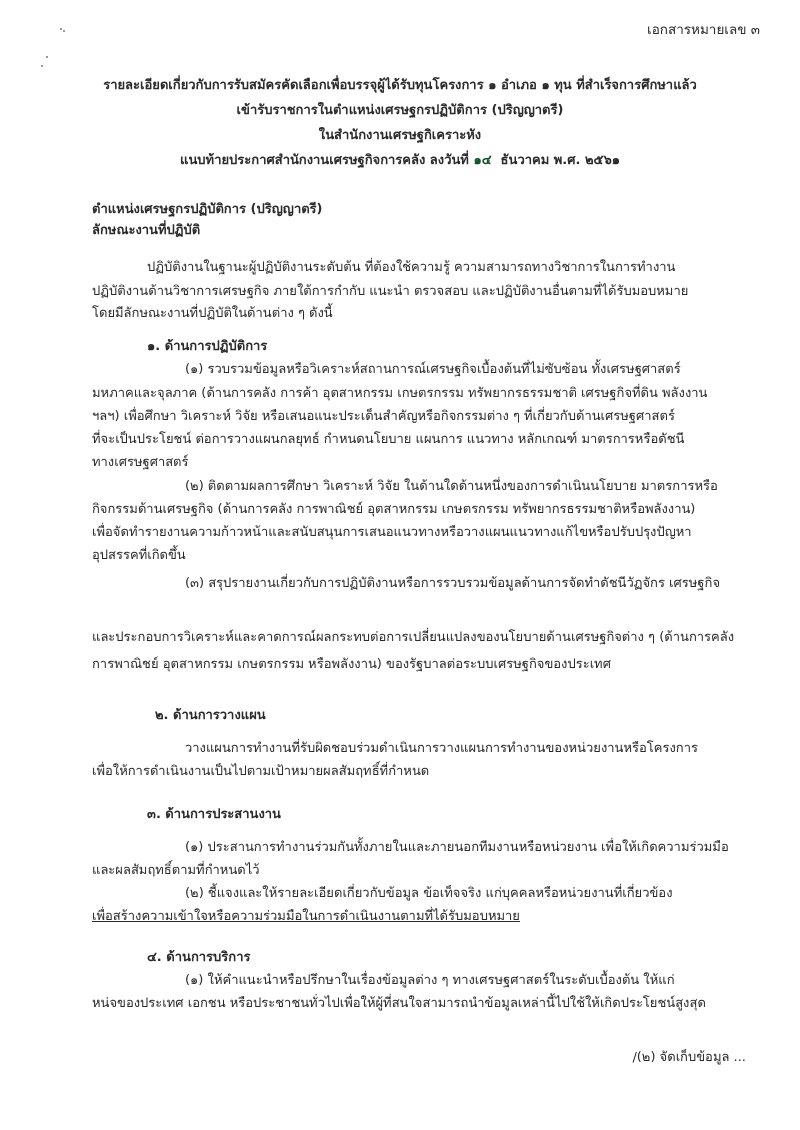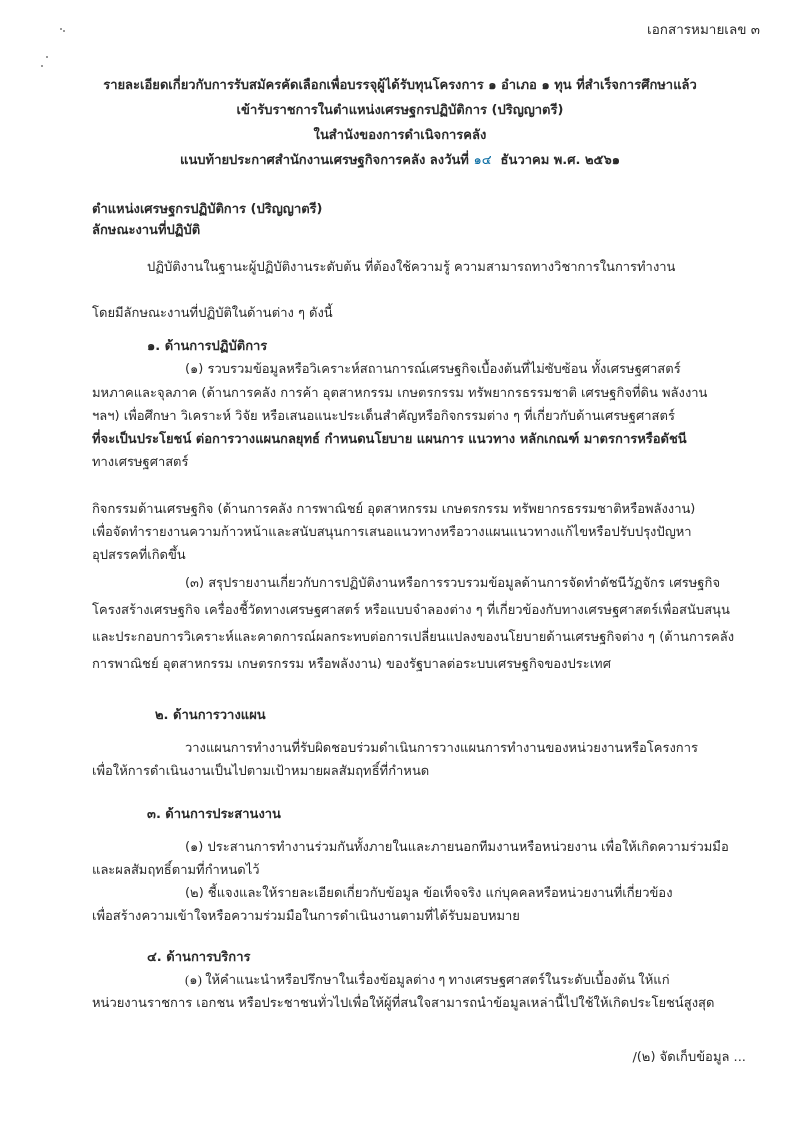--- a/index.html
+++ b/index.html
@@ -5,73 +5,74 @@
   html, body { margin: 0; padding: 0; background: #ffffff; }
   body {
     width: 800px; height: 1130px; position: relative; overflow: hidden;
     font-family: "DejaVu Sans", sans-serif; color: #2a2a2a;
   }
   .page { position: absolute; left: 0; top: 0; width: 800px; height: 1130px; }
   .line { position: absolute; white-space: nowrap; font-size: 13px; line-height: 18px; }
   .center { left: 0; width: 800px; text-align: center; }
   .bold { font-weight: bold; }
   .doc-no { right: 40px; top: 20px; font-size: 13.5px; }
-  .date-num { color: #0369a1; font-weight: normal; }
+  .date-num { color: #14532d; font-weight: bold; }
   .speck { position: absolute; width: 2px; height: 2px; background: #777; border-radius: 1px; }
 </style>
 </head>
 <body>
 
 <div class="page">
 
   <div class="speck" style="left:60px;top:28px;"></div>
   <div class="speck" style="left:63px;top:30px;"></div>
   <div class="speck" style="left:46px;top:56px;"></div>
   <div class="speck" style="left:41px;top:65px;"></div>
 
   <div class="line doc-no">เอกสารหมายเลข ๓</div>
 
   <div class="line center bold" style="top:76px;">รายละเอียดเกี่ยวกับการรับสมัครคัดเลือกเพื่อบรรจุผู้ได้รับทุนโครงการ ๑ อำเภอ ๑ ทุน ที่สำเร็จการศึกษาแล้ว</div>
   <div class="line center bold" style="top:101px;">เข้ารับราชการในตำแหน่งเศรษฐกรปฏิบัติการ (ปริญญาตรี)</div>
-  <div class="line center bold" style="top:126px;">ในสำนังของการดำเนิจการคลัง</div>
+  <div class="line center bold" style="top:126px;">ในสำนักงานเศรษฐกิเคราะหัง</div>
   <div class="line center bold" style="top:151px;">
     <span>แนบท้ายประกาศสำนักงานเศรษฐกิจการคลัง ลงวันที่ </span><span class="date-num">๑๔</span><span style="white-space:pre;">  ธันวาคม พ.ศ. ๒๕๖๑</span>
   </div>
 
   <div class="line bold" style="left:92px;top:200px;">ตำแหน่งเศรษฐกรปฏิบัติการ (ปริญญาตรี)</div>
   <div class="line bold" style="left:92px;top:221px;">ลักษณะงานที่ปฏิบัติ</div>
 
   <div class="line" style="left:147px;top:258px;">ปฏิบัติงานในฐานะผู้ปฏิบัติงานระดับต้น ที่ต้องใช้ความรู้ ความสามารถทางวิชาการในการทำงาน</div>
+  <div class="line" style="left:92px;top:282px;">ปฏิบัติงานด้านวิชาการเศรษฐกิจ ภายใต้การกำกับ แนะนำ ตรวจสอบ และปฏิบัติงานอื่นตามที่ได้รับมอบหมาย</div>
   <div class="line" style="left:92px;top:304px;">โดยมีลักษณะงานที่ปฏิบัติในด้านต่าง ๆ ดังนี้</div>
 
   <div class="line bold" style="left:147px;top:337px;">๑. ด้านการปฏิบัติการ</div>
 
   <div class="line" style="left:185px;top:360px;">(๑) รวบรวมข้อมูลหรือวิเคราะห์สถานการณ์เศรษฐกิจเบื้องต้นที่ไม่ซับซ้อน ทั้งเศรษฐศาสตร์</div>
   <div class="line" style="left:92px;top:384px;">มหภาคและจุลภาค (ด้านการคลัง การค้า อุตสาหกรรม เกษตรกรรม ทรัพยากรธรรมชาติ เศรษฐกิจที่ดิน พลังงาน</div>
   <div class="line" style="left:92px;top:407px;">ฯลฯ) เพื่อศึกษา วิเคราะห์ วิจัย หรือเสนอแนะประเด็นสำคัญหรือกิจกรรมต่าง ๆ ที่เกี่ยวกับด้านเศรษฐศาสตร์</div>
-  <div class="line" style="left:92px;top:430px;font-weight:bold;">ที่จะเป็นประโยชน์ ต่อการวางแผนกลยุทธ์ กำหนดนโยบาย แผนการ แนวทาง หลักเกณฑ์ มาตรการหรือดัชนี</div>
+  <div class="line" style="left:92px;top:430px;">ที่จะเป็นประโยชน์ ต่อการวางแผนกลยุทธ์ กำหนดนโยบาย แผนการ แนวทาง หลักเกณฑ์ มาตรการหรือดัชนี</div>
   <div class="line" style="left:92px;top:453px;">ทางเศรษฐศาสตร์</div>
 
+  <div class="line" style="left:185px;top:477px;">(๒) ติดตามผลการศึกษา วิเคราะห์ วิจัย ในด้านใดด้านหนึ่งของการดำเนินนโยบาย มาตรการหรือ</div>
   <div class="line" style="left:92px;top:500px;">กิจกรรมด้านเศรษฐกิจ (ด้านการคลัง การพาณิชย์ อุตสาหกรรม เกษตรกรรม ทรัพยากรธรรมชาติหรือพลังงาน)</div>
   <div class="line" style="left:92px;top:523px;">เพื่อจัดทำรายงานความก้าวหน้าและสนับสนุนการเสนอแนวทางหรือวางแผนแนวทางแก้ไขหรือปรับปรุงปัญหา</div>
   <div class="line" style="left:92px;top:546px;">อุปสรรคที่เกิดขึ้น</div>
 
   <div class="line" style="left:185px;top:574px;">(๓) สรุปรายงานเกี่ยวกับการปฏิบัติงานหรือการรวบรวมข้อมูลด้านการจัดทำดัชนีวัฏจักร เศรษฐกิจ</div>
-  <div class="line" style="left:92px;top:601px;">โครงสร้างเศรษฐกิจ เครื่องชี้วัดทางเศรษฐศาสตร์ หรือแบบจำลองต่าง ๆ ที่เกี่ยวข้องกับทางเศรษฐศาสตร์เพื่อสนับสนุน</div>
   <div class="line" style="left:92px;top:628px;">และประกอบการวิเคราะห์และคาดการณ์ผลกระทบต่อการเปลี่ยนแปลงของนโยบายด้านเศรษฐกิจต่าง ๆ (ด้านการคลัง</div>
   <div class="line" style="left:92px;top:655px;">การพาณิชย์ อุตสาหกรรม เกษตรกรรม หรือพลังงาน) ของรัฐบาลต่อระบบเศรษฐกิจของประเทศ</div>
 
   <div class="line bold" style="left:147px;top:706px;margin-left:8px;">๒. ด้านการวางแผน</div>
   <div class="line" style="left:185px;top:739px;">วางแผนการทำงานที่รับผิดชอบร่วมดำเนินการวางแผนการทำงานของหน่วยงานหรือโครงการ</div>
   <div class="line" style="left:92px;top:762px;">เพื่อให้การดำเนินงานเป็นไปตามเป้าหมายผลสัมฤทธิ์ที่กำหนด</div>
 
   <div class="line bold" style="left:147px;top:805px;">๓. ด้านการประสานงาน</div>
   <div class="line" style="left:185px;top:838px;">(๑) ประสานการทำงานร่วมกันทั้งภายในและภายนอกทีมงานหรือหน่วยงาน เพื่อให้เกิดความร่วมมือ</div>
   <div class="line" style="left:92px;top:861px;">และผลสัมฤทธิ์ตามที่กำหนดไว้</div>
   <div class="line" style="left:185px;top:884px;">(๒) ชี้แจงและให้รายละเอียดเกี่ยวกับข้อมูล ข้อเท็จจริง แก่บุคคลหรือหน่วยงานที่เกี่ยวข้อง</div>
-  <div class="line" style="left:92px;top:907px;">เพื่อสร้างความเข้าใจหรือความร่วมมือในการดำเนินงานตามที่ได้รับมอบหมาย</div>
+  <div class="line" style="left:92px;top:907px;text-decoration:underline;">เพื่อสร้างความเข้าใจหรือความร่วมมือในการดำเนินงานตามที่ได้รับมอบหมาย</div>
 
   <div class="line bold" style="left:147px;top:948px;">๔. ด้านการบริการ</div>
-  <div class="line" style="left:185px;top:971px;font-family:Liberation Serif, serif;">(๑) ให้คำแนะนำหรือปรึกษาในเรื่องข้อมูลต่าง ๆ ทางเศรษฐศาสตร์ในระดับเบื้องต้น ให้แก่</div>
-  <div class="line" style="left:92px;top:994px;">หน่วยงานราชการ เอกชน หรือประชาชนทั่วไปเพื่อให้ผู้ที่สนใจสามารถนำข้อมูลเหล่านี้ไปใช้ให้เกิดประโยชน์สูงสุด</div>
+  <div class="line" style="left:185px;top:971px;">(๑) ให้คำแนะนำหรือปรึกษาในเรื่องข้อมูลต่าง ๆ ทางเศรษฐศาสตร์ในระดับเบื้องต้น ให้แก่</div>
+  <div class="line" style="left:92px;top:994px;">หน่จของประเทศ เอกชน หรือประชาชนทั่วไปเพื่อให้ผู้ที่สนใจสามารถนำข้อมูลเหล่านี้ไปใช้ให้เกิดประโยชน์สูงสุด</div>
 
   <div class="line" style="right:54px;top:1048px;">/(๒) จัดเก็บข้อมูล ...</div>
 </div>
 
 </body></html>

